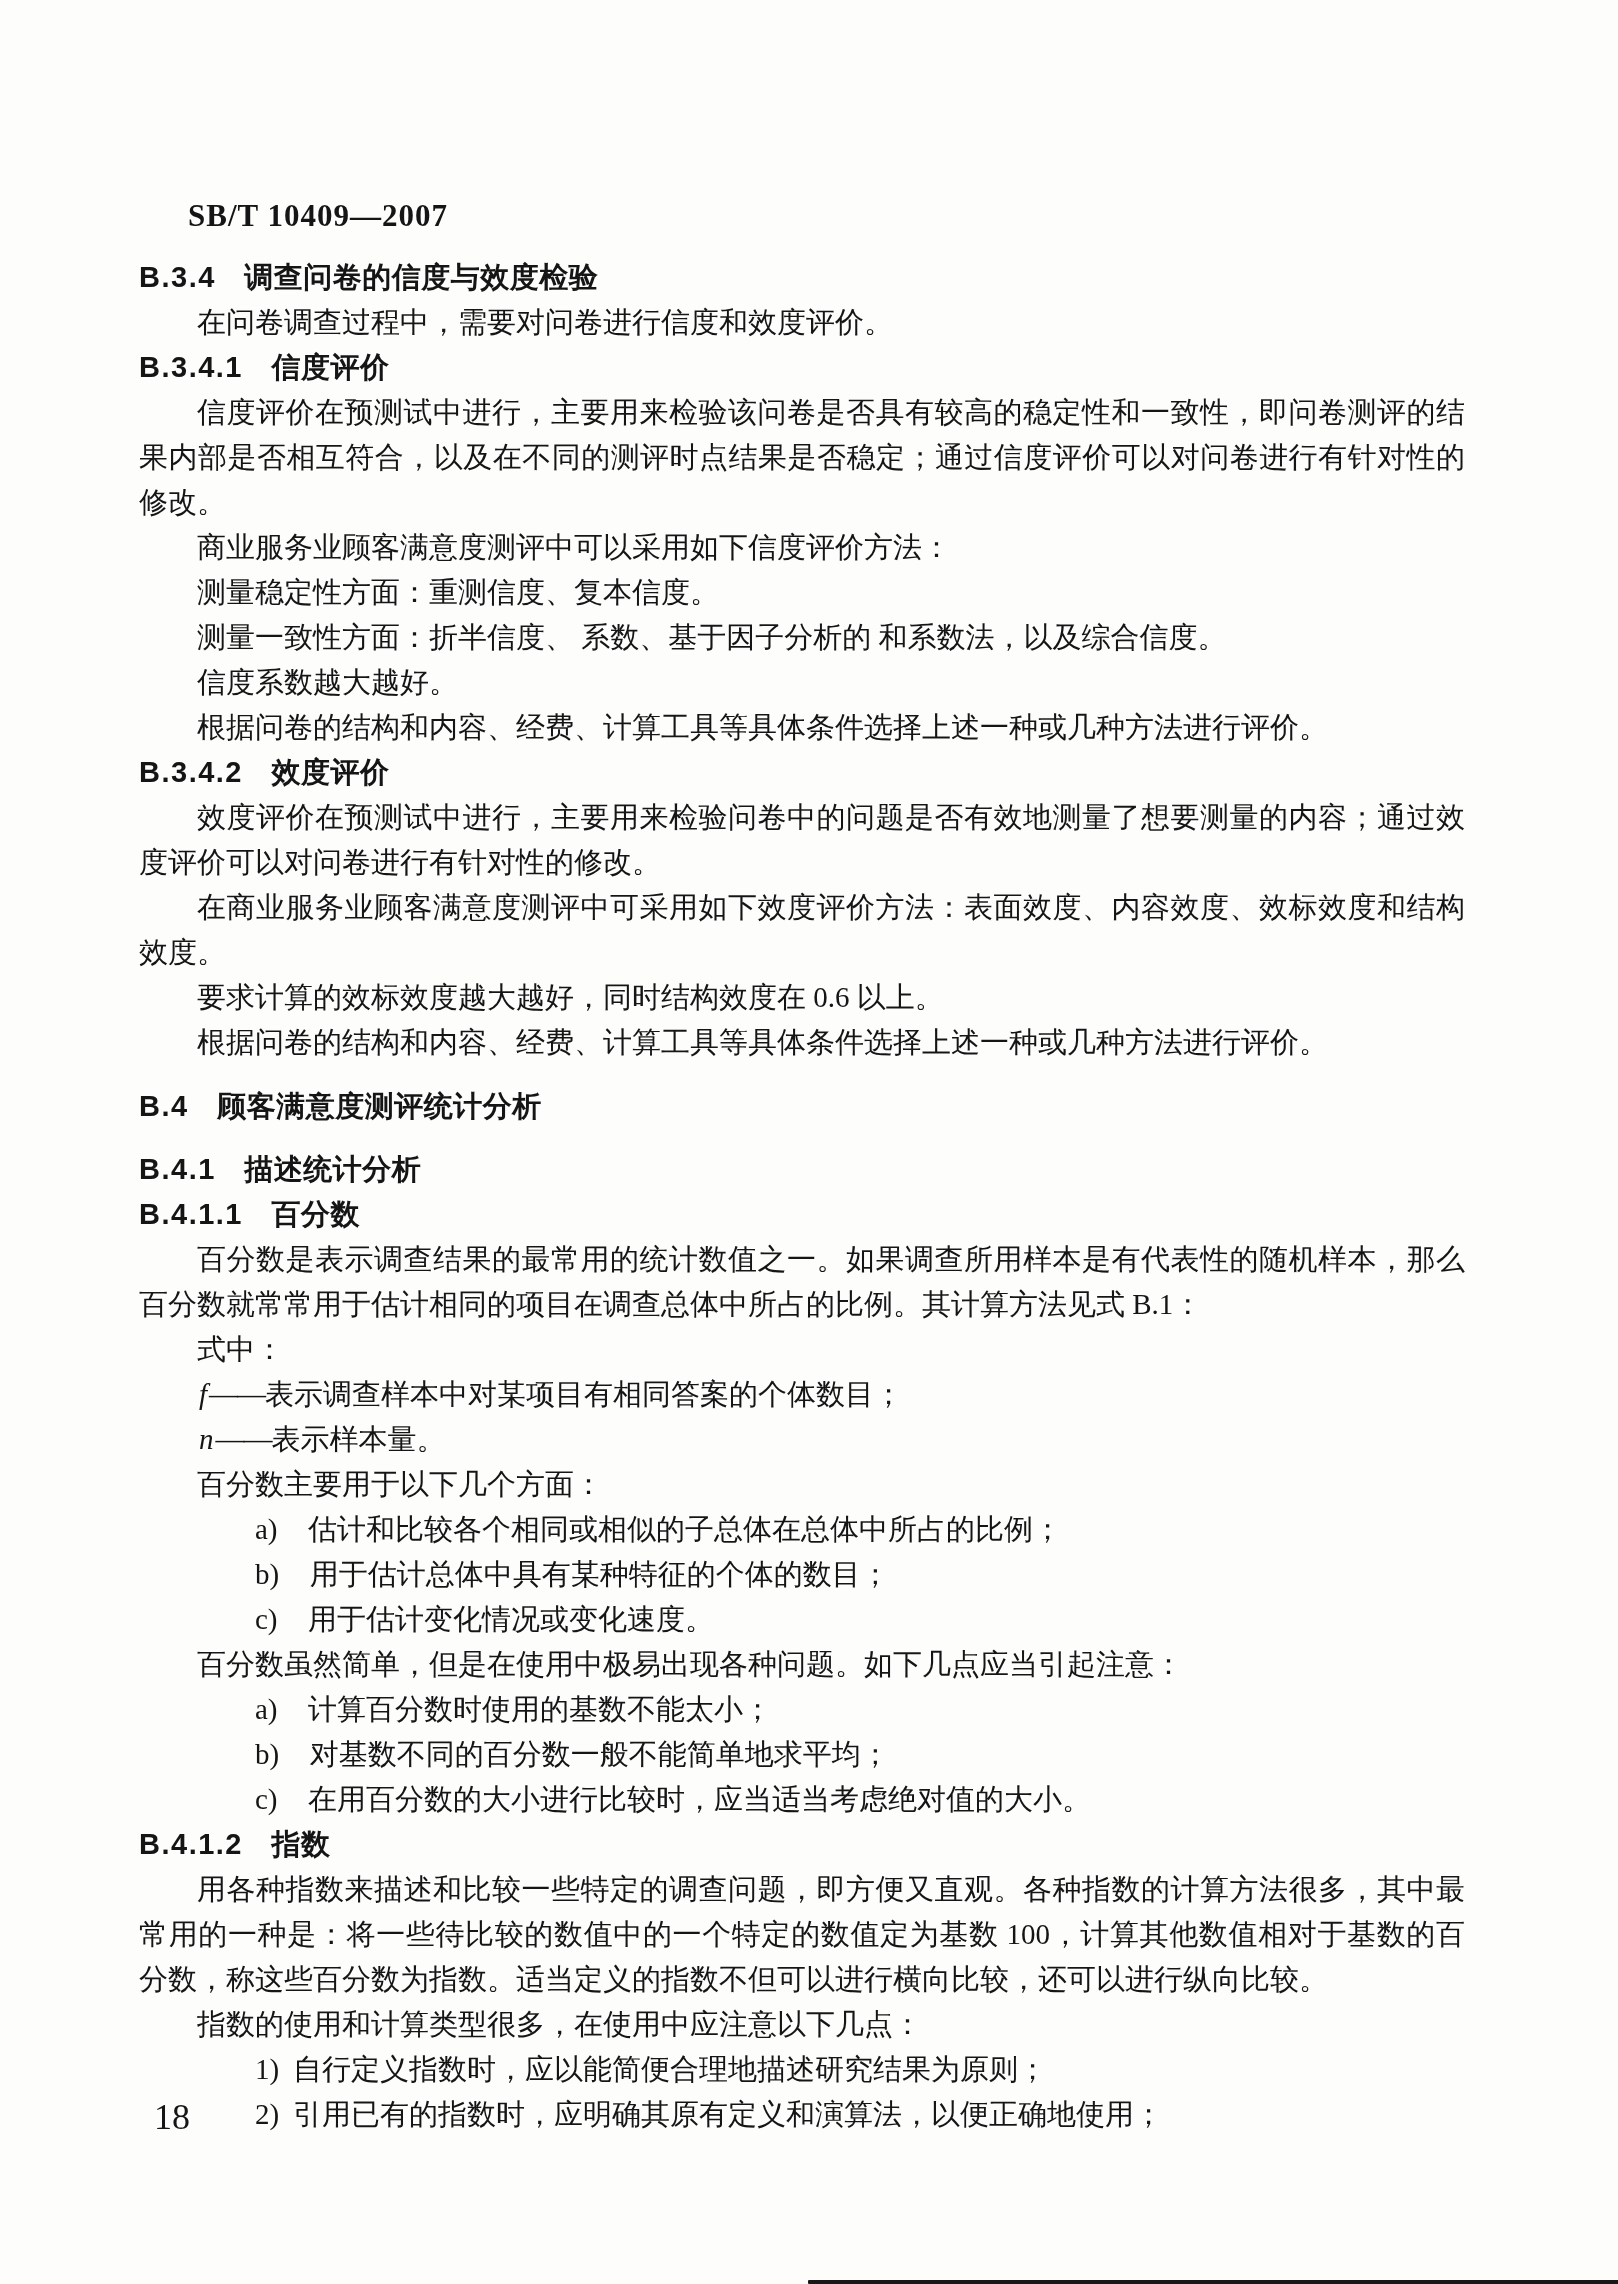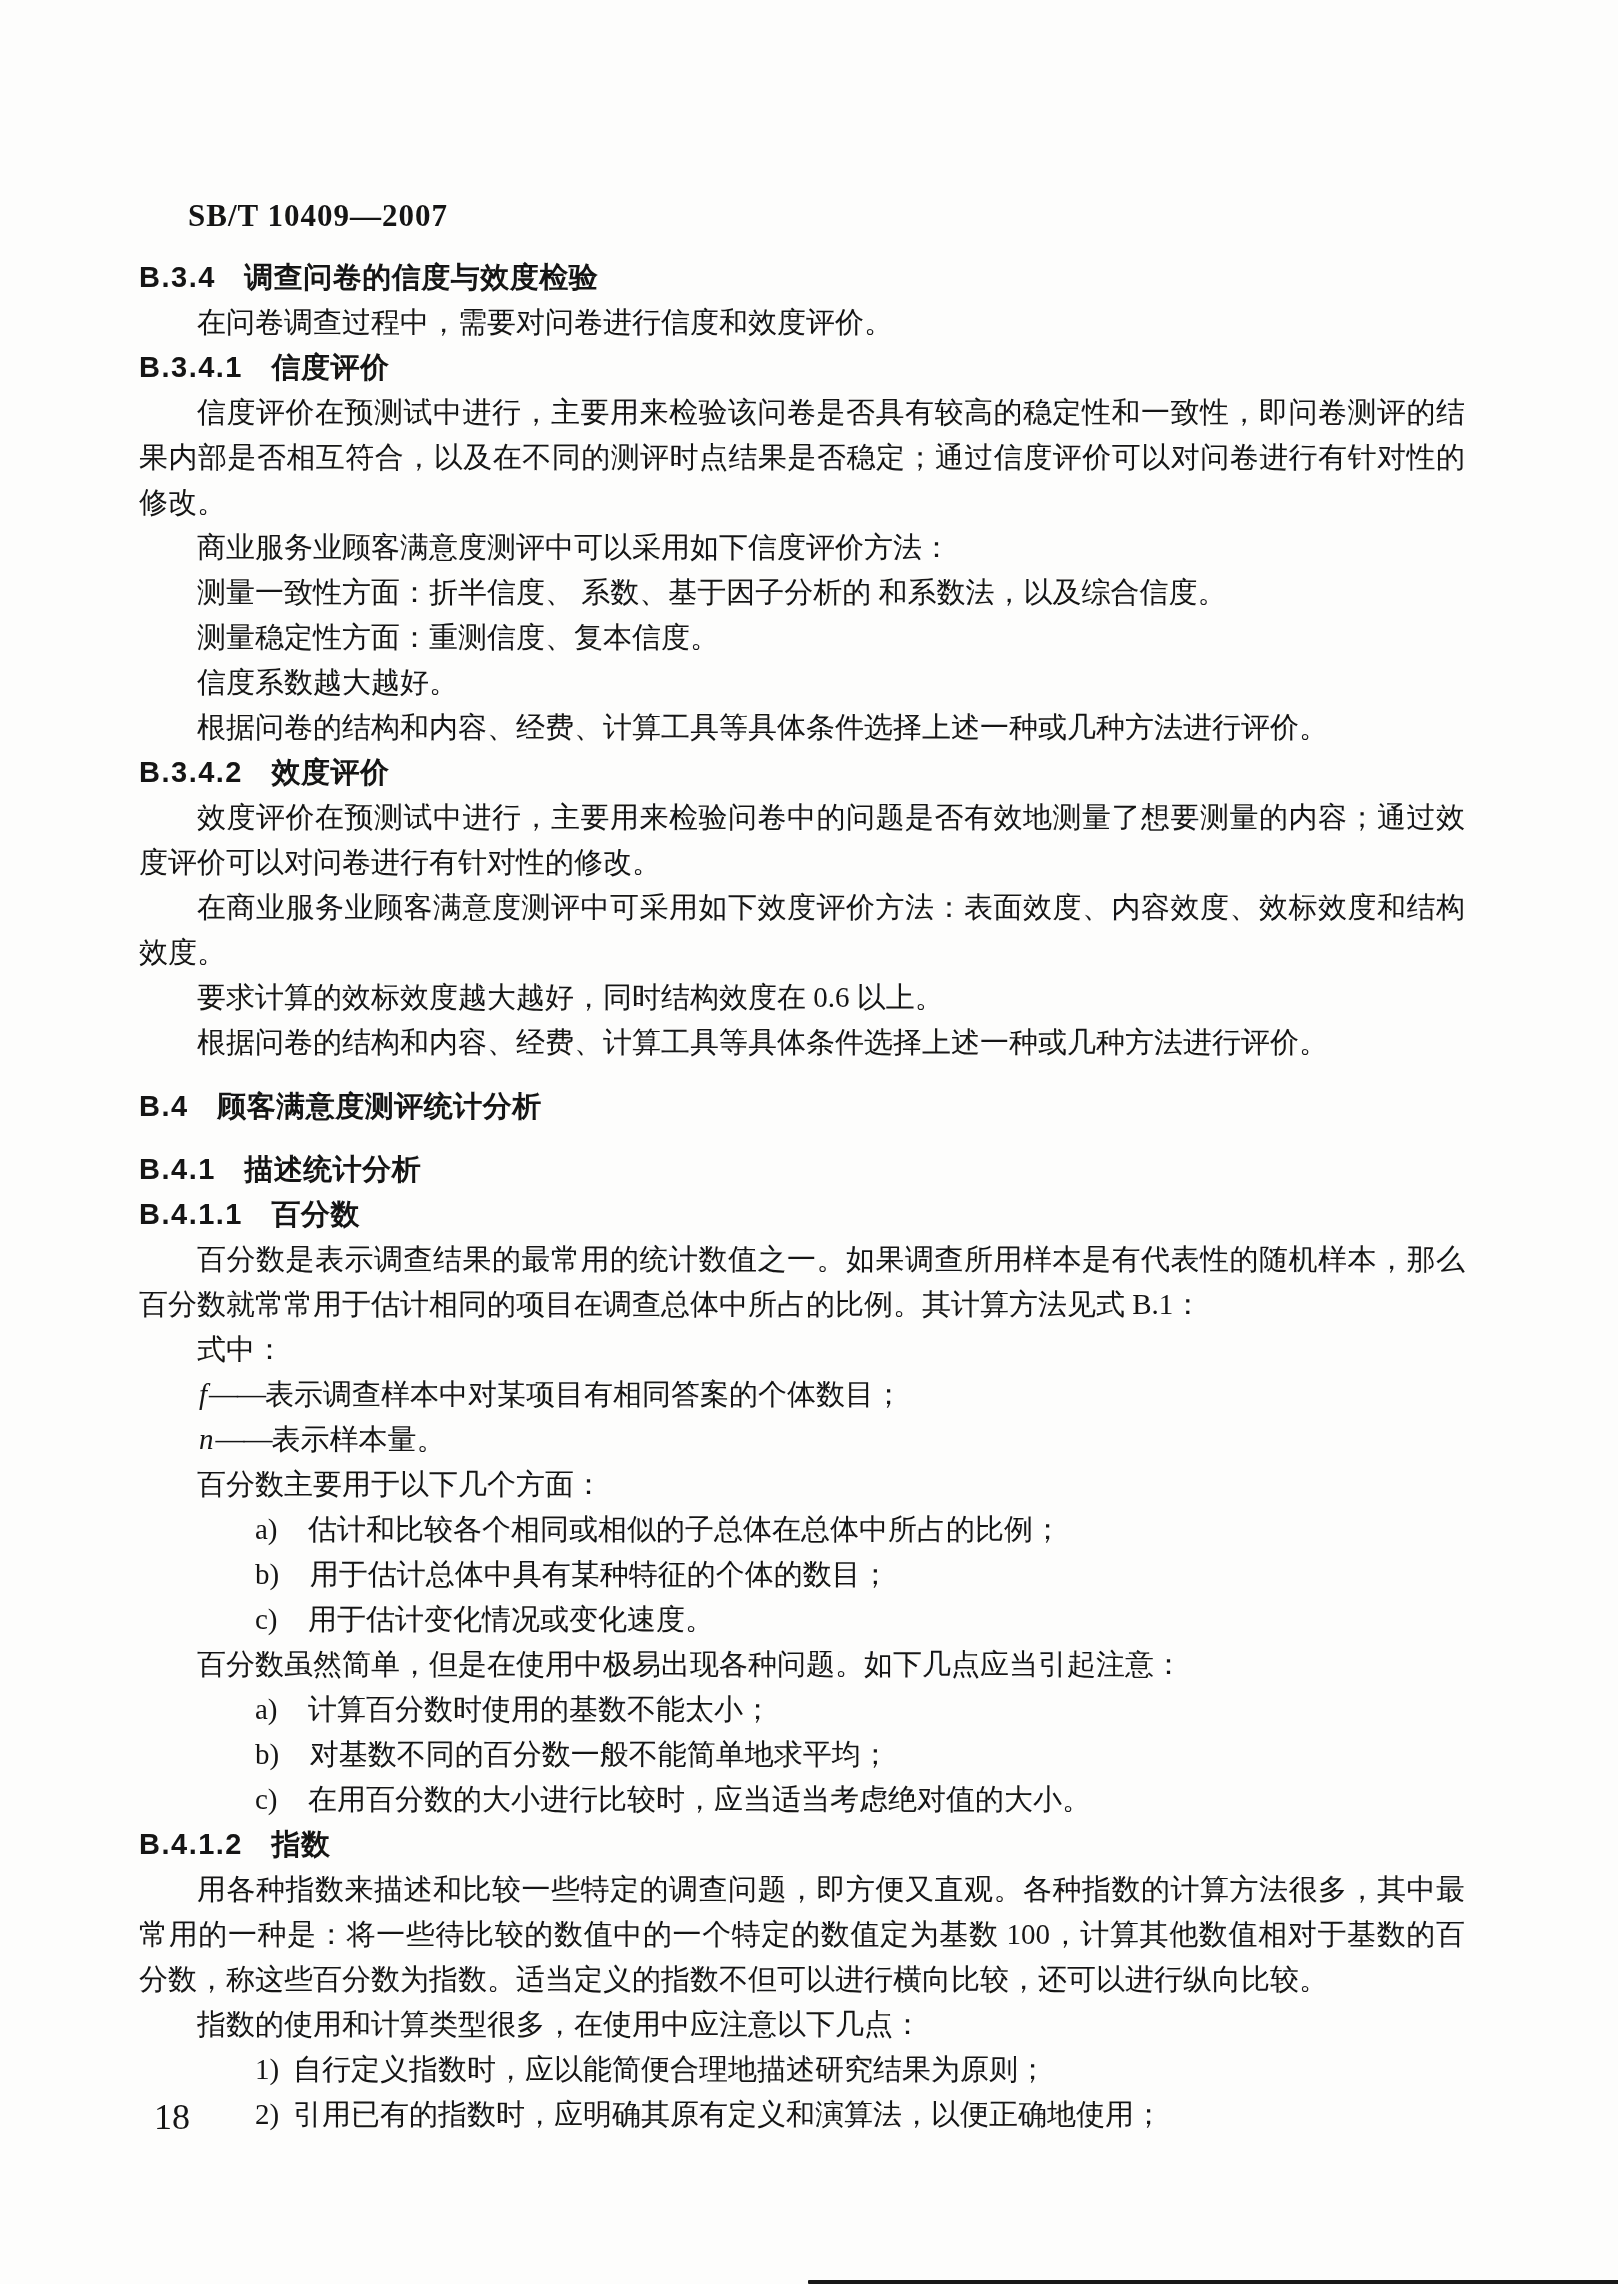--- a/index.html
+++ b/index.html
@@ -106,22 +106,22 @@
 
 <div class="page">
   <div class="doc-header">SB/T 10409—2007</div>
 
   <div class="content">
       <div class="heading"><span class="h-num">B.3.4</span><span class="h-title">调查问卷的信度与效度检验</span></div>
       <div class="para">在问卷调查过程中，需要对问卷进行信度和效度评价。</div>
       <div class="heading"><span class="h-num">B.3.4.1</span><span class="h-title">信度评价</span></div>
       <div class="para">信度评价在预测试中进行，主要用来检验该问卷是否具有较高的稳定性和一致性，即问卷测评的结果内部是否相互符合，以及在不同的测评时点结果是否稳定；通过信度评价可以对问卷进行有针对性的修改。</div>
       <div class="para">商业服务业顾客满意度测评中可以采用如下信度评价方法：</div>
+      <div class="para">测量稳定性方面：重测信度、复本信度。</div>
       <div class="para">测量一致性方面：折半信度、 系数、基于因子分析的 和系数法，以及综合信度。</div>
-      <div class="para">测量稳定性方面：重测信度、复本信度。</div>
       <div class="para">信度系数越大越好。</div>
       <div class="para">根据问卷的结构和内容、经费、计算工具等具体条件选择上述一种或几种方法进行评价。</div>
       <div class="heading"><span class="h-num">B.3.4.2</span><span class="h-title">效度评价</span></div>
       <div class="para">效度评价在预测试中进行，主要用来检验问卷中的问题是否有效地测量了想要测量的内容；通过效度评价可以对问卷进行有针对性的修改。</div>
       <div class="para">在商业服务业顾客满意度测评中可采用如下效度评价方法：表面效度、内容效度、效标效度和结构效度。</div>
       <div class="para">要求计算的效标效度越大越好，同时结构效度在 0.6 以上。</div>
       <div class="para">根据问卷的结构和内容、经费、计算工具等具体条件选择上述一种或几种方法进行评价。</div>
       <div class="heading spaced"><span class="h-num">B.4</span><span class="h-title">顾客满意度测评统计分析</span></div>
       <div class="heading spaced"><span class="h-num">B.4.1</span><span class="h-title">描述统计分析</span></div>
       <div class="heading"><span class="h-num">B.4.1.1</span><span class="h-title">百分数</span></div>

